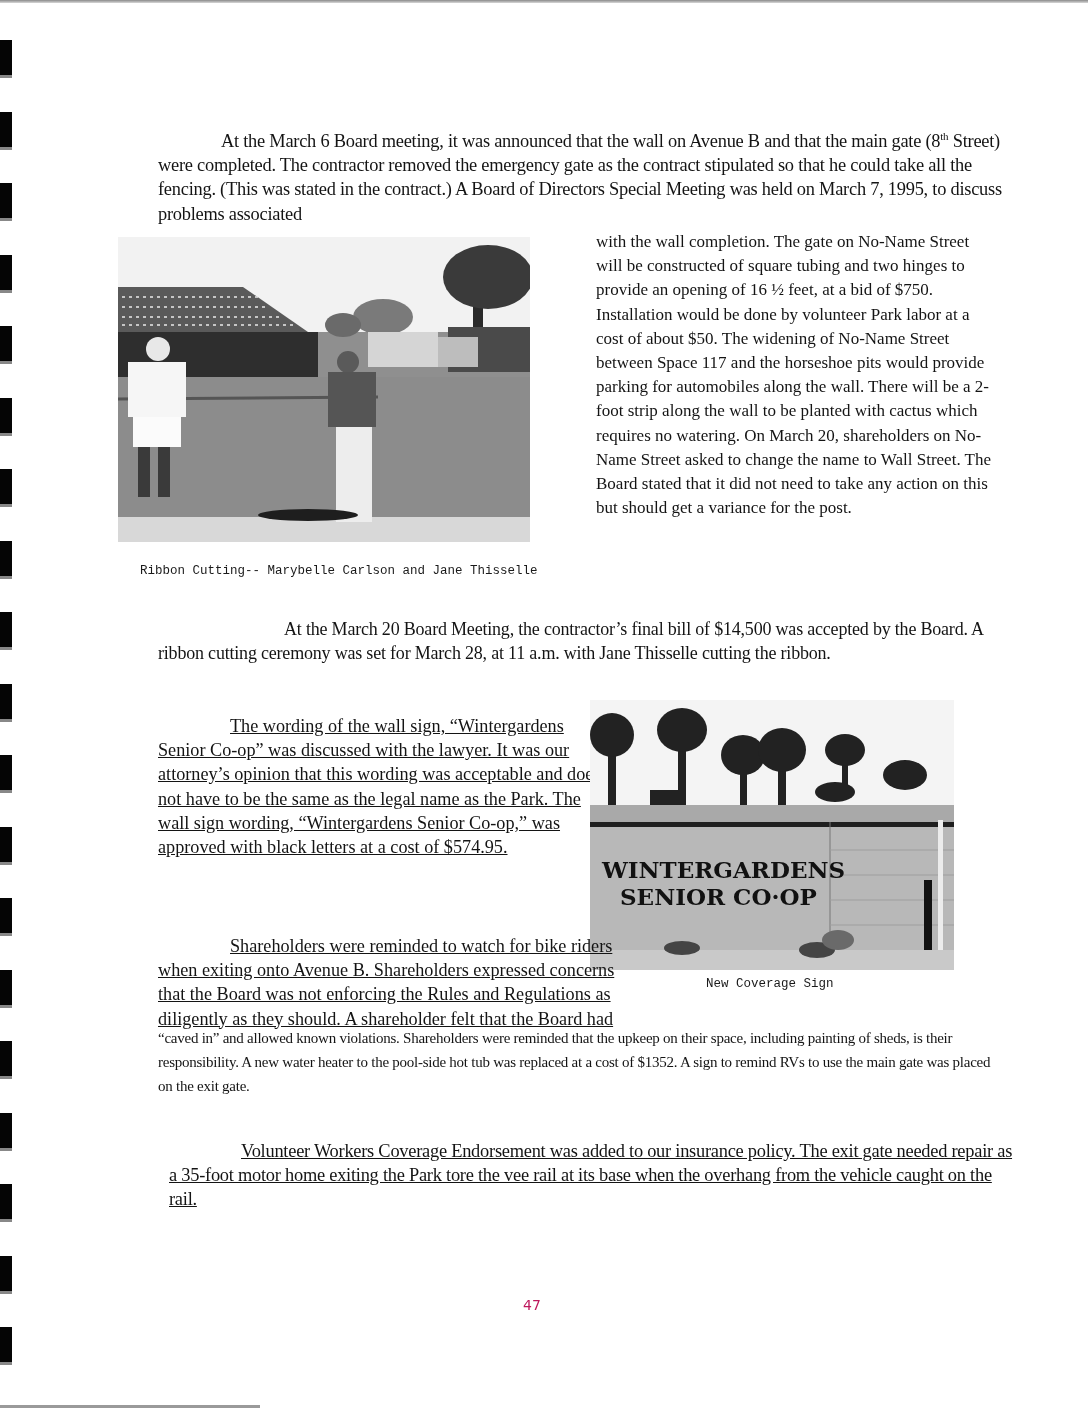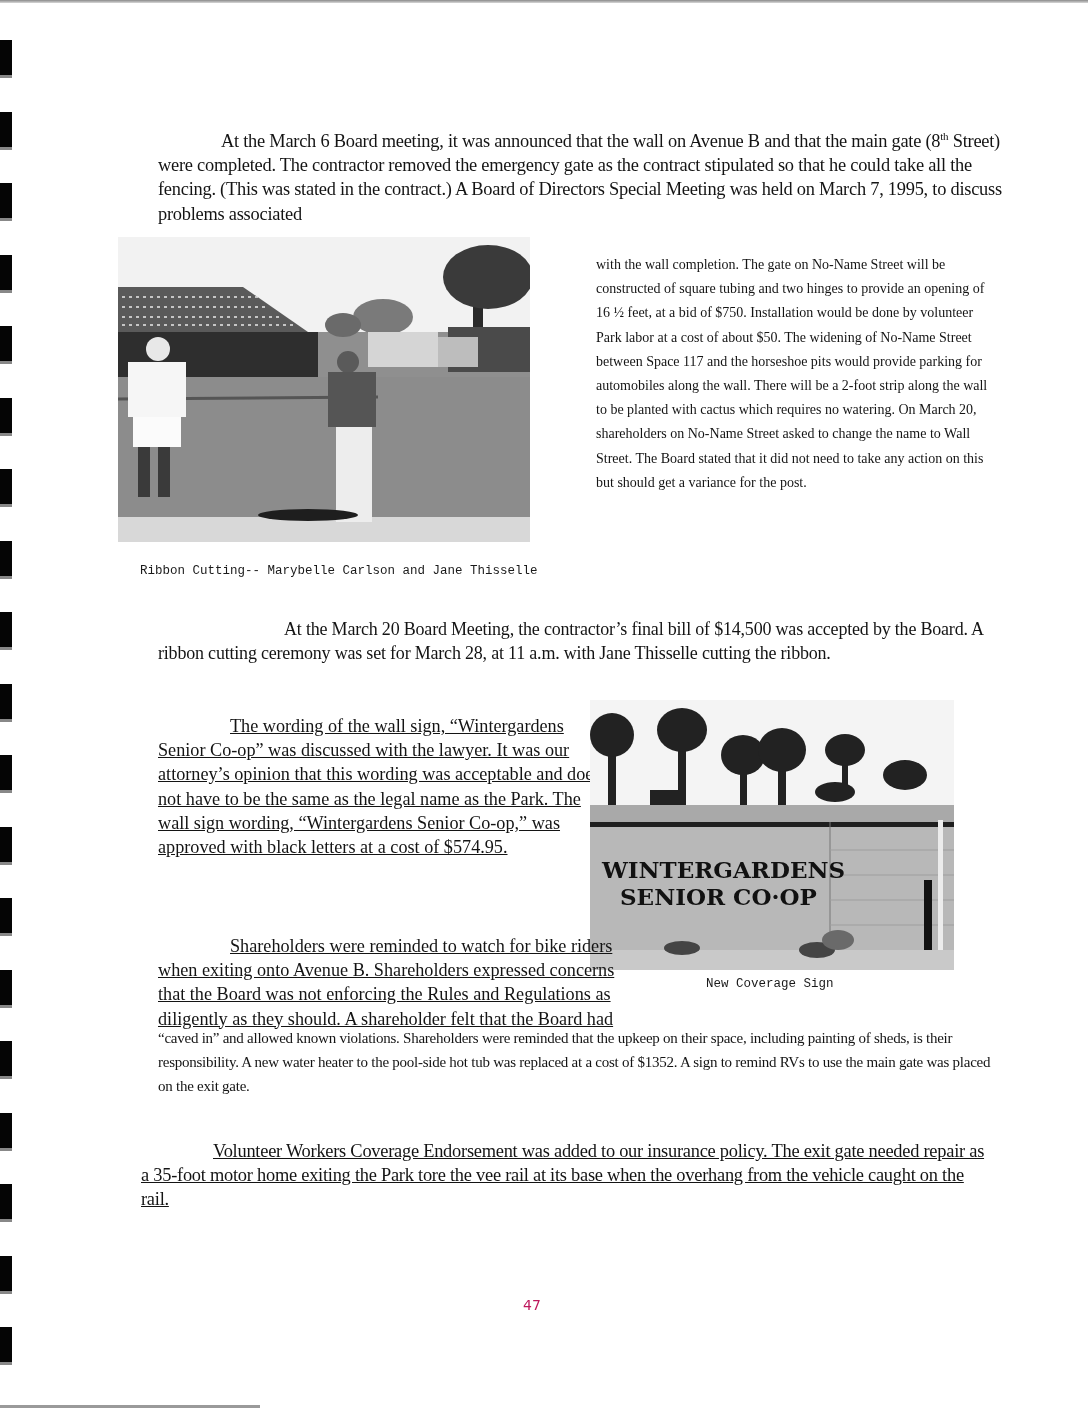--- a/index.html
+++ b/index.html
@@ -9,27 +9,27 @@
     .top-edge { position: absolute; left: 0; top: 0; width: 1088px; height: 3px; background: linear-gradient(#8a8a8a, #d8d8d8); }
     .bottom-edge { position: absolute; left: 0; bottom: 0; width: 260px; height: 3px; background: #9a9a9a; }
 
     .punch-holes { position: absolute; left: 0; top: 0; width: 14px; height: 1408px; }
     .punch-hole { position: absolute; left: 0; width: 12px; height: 38px; background: #050505; border-bottom: 3px solid #888; }
 
     .text-block { position: absolute; font-size: 18.2px; line-height: 24.2px; text-align: left; margin-left: 45px; }
     .para-indent { text-indent: 72px; text-decoration: underline; }
 
     #p1 { left: 113px; top: 129px; width: 845px; font-size: 18.4px; letter-spacing: -0.25px; }
-    #p1-side { left: 551px; top: 253px; width: 400px; font-size: 14px; line-height: 24.2px; }
+    #p1-side { left: 551px; top: 230px; width: 400px; font-size: 17px; line-height: 24.2px; }
     #p2 { left: 113px; top: 617px; width: 845px; font-size: 18px; letter-spacing: -0.2px; }
     #p2 .big-indent { display: inline-block; width: 126px; }
     #p3 { left: 113px; top: 714px; width: 455px; }
     #p4 { left: 113px; top: 934px; width: 460px; }
     #p4-cont { left: 113px; top: 1026px; width: 845px; font-size: 15px; letter-spacing: -0.25px; }
-    #p5 { left: 96px; top: 1139px; width: 845px; font-size: 18.4px; letter-spacing: -0.25px; }
+    #p5 { left: 124px; top: 1139px; width: 845px; font-size: 18.4px; letter-spacing: -0.25px; }
 
     .photo { position: absolute; overflow: hidden; }
     #photo-ribbon { left: 118px; top: 237px; width: 412px; height: 305px; background: #9c9c9c; }
     #photo-sign { left: 590px; top: 700px; width: 364px; height: 270px; background: #7dd3fc; }
 
     .caption { position: absolute; font-family: Liberation Mono, monospace; font-size: 12.5px; color: #1a1a1a; white-space: nowrap; }
     #caption-ribbon { left: 140px; top: 564px; }
     #caption-sign { left: 706px; top: 977px; }
 
     .page-number { position: absolute; left: 523px; top: 1297px; font-family: "DejaVu Sans", "Liberation Sans", sans-serif; font-size: 14px; color: #be185d; }

